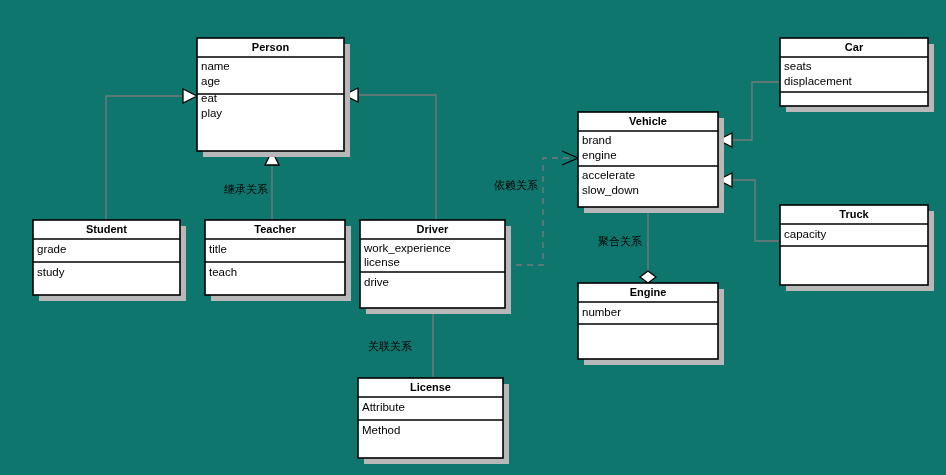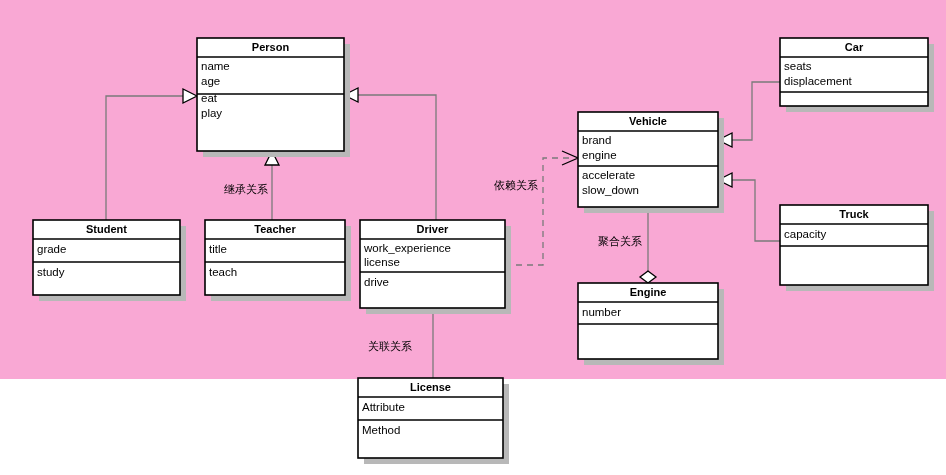--- a/index.html
+++ b/index.html
@@ -9,22 +9,22 @@
   }
   body {
     width: 946px;
     height: 475px;
     font-family: "Liberation Sans", sans-serif;
     overflow: hidden;
   }
   #diagram-root {
     position: relative;
     width: 946px;
-    height: 379px;
-    background: #f9a8d4;
+    height: 475px;
+    background: #0f766e;
   }
   svg#uml-canvas {
     display: block;
     width: 946px;
     height: 475px;
   }
   .cls-box-shadow {
     fill: #b8b8b8;
     stroke: none;
   }

